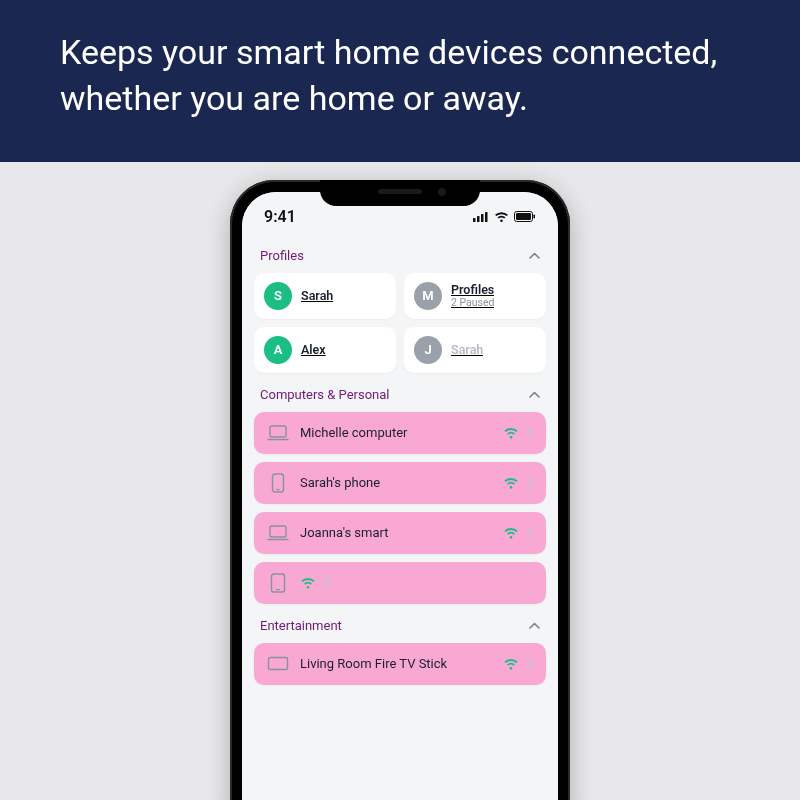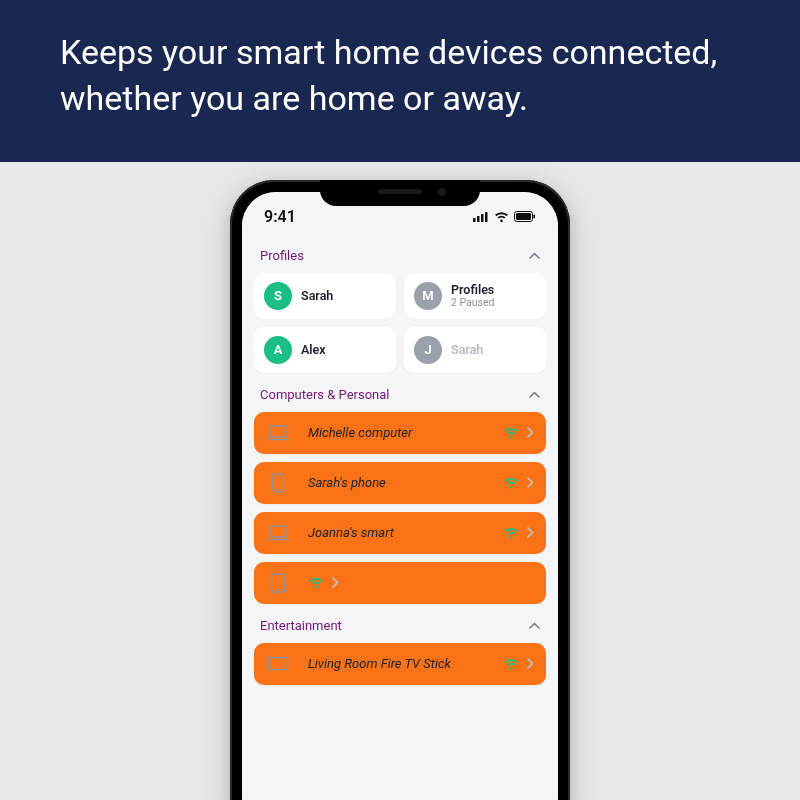--- a/index.html
+++ b/index.html
@@ -79,31 +79,30 @@
     box-shadow: 0 1px 2px rgba(0,0,0,.04);
   }
   .avatar {
     width:28px; height:28px; border-radius:50%;
     display:flex; align-items:center; justify-content:center;
     color:#fff; font-size:13px; font-weight:600;
     flex-shrink:0;
   }
   .av-green { background:#1bbf84; }
   .av-grey  { background:#9aa1ab; }
-  .profile-text { display:flex; flex-direction:column; line-height:1.15; overflow:hidden; }
+  .profile-text { display:flex; flex-direction:column; line-height:1.15; overflow:hidden;text-decoration:underline; }
   .profile-name { font-size:12.5px; font-weight:600; color:#1a2030; white-space:nowrap; overflow:hidden; text-overflow:ellipsis;}
   .profile-sub  { font-size:10.5px; color:#8a919c; }
   .profile-card.disabled .profile-name { color:#b6bcc5; }
   .device-list { display:flex; flex-direction:column; gap:8px; }
   .device-row {
-    background:#f97316; border-radius:10px;
-    display:flex; align-items:center; gap:18px;
+    background:#f9a8d4; border-radius:10px;
+    display:flex; align-items:center; gap:10px;
     padding:12px 12px;
     box-shadow: 0 1px 2px rgba(0,0,0,.04);
-    font-style: italic;
   }
   .device-icon {
     width:24px; height:18px; flex-shrink:0;
     display:flex; align-items:center; justify-content:center;
   }
   .device-label { flex:1; font-size:13px; color:#1a2030; white-space:nowrap; overflow:hidden; text-overflow:ellipsis;}
   .wifi-chevron { display:flex; align-items:center; gap:8px; }
   .chevron { color:#b6bcc5; font-size:14px; }
   .chevron-up { color:#7b828d; font-size:13px; }
   svg { display:block; }

